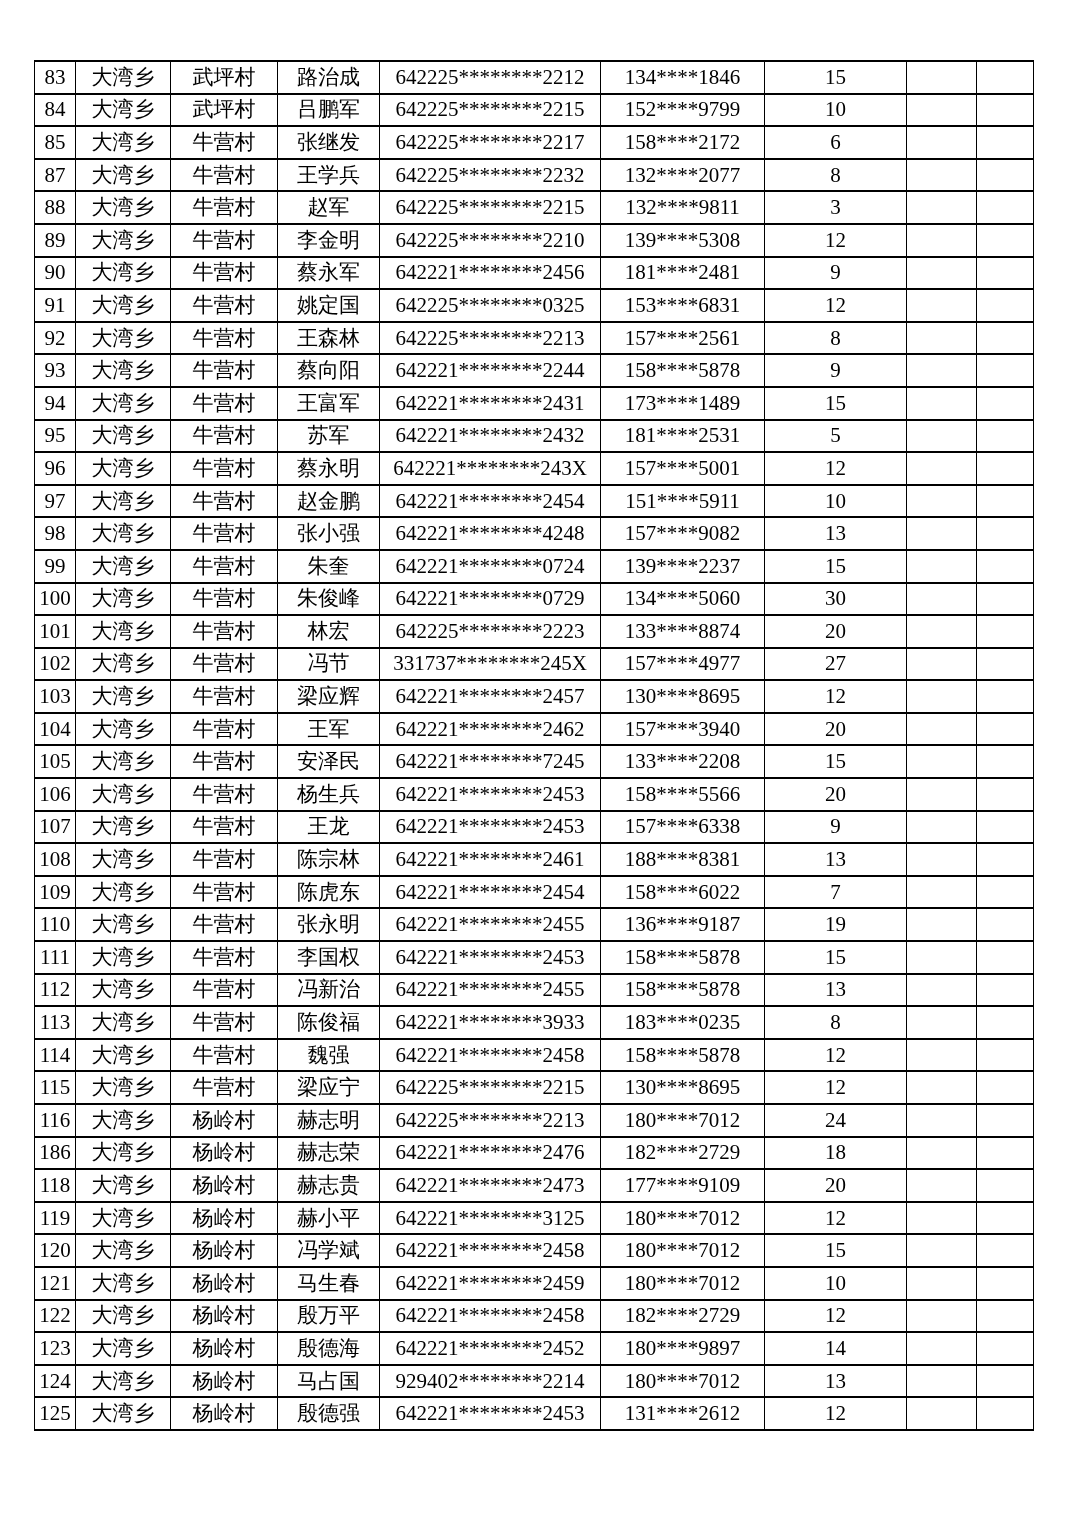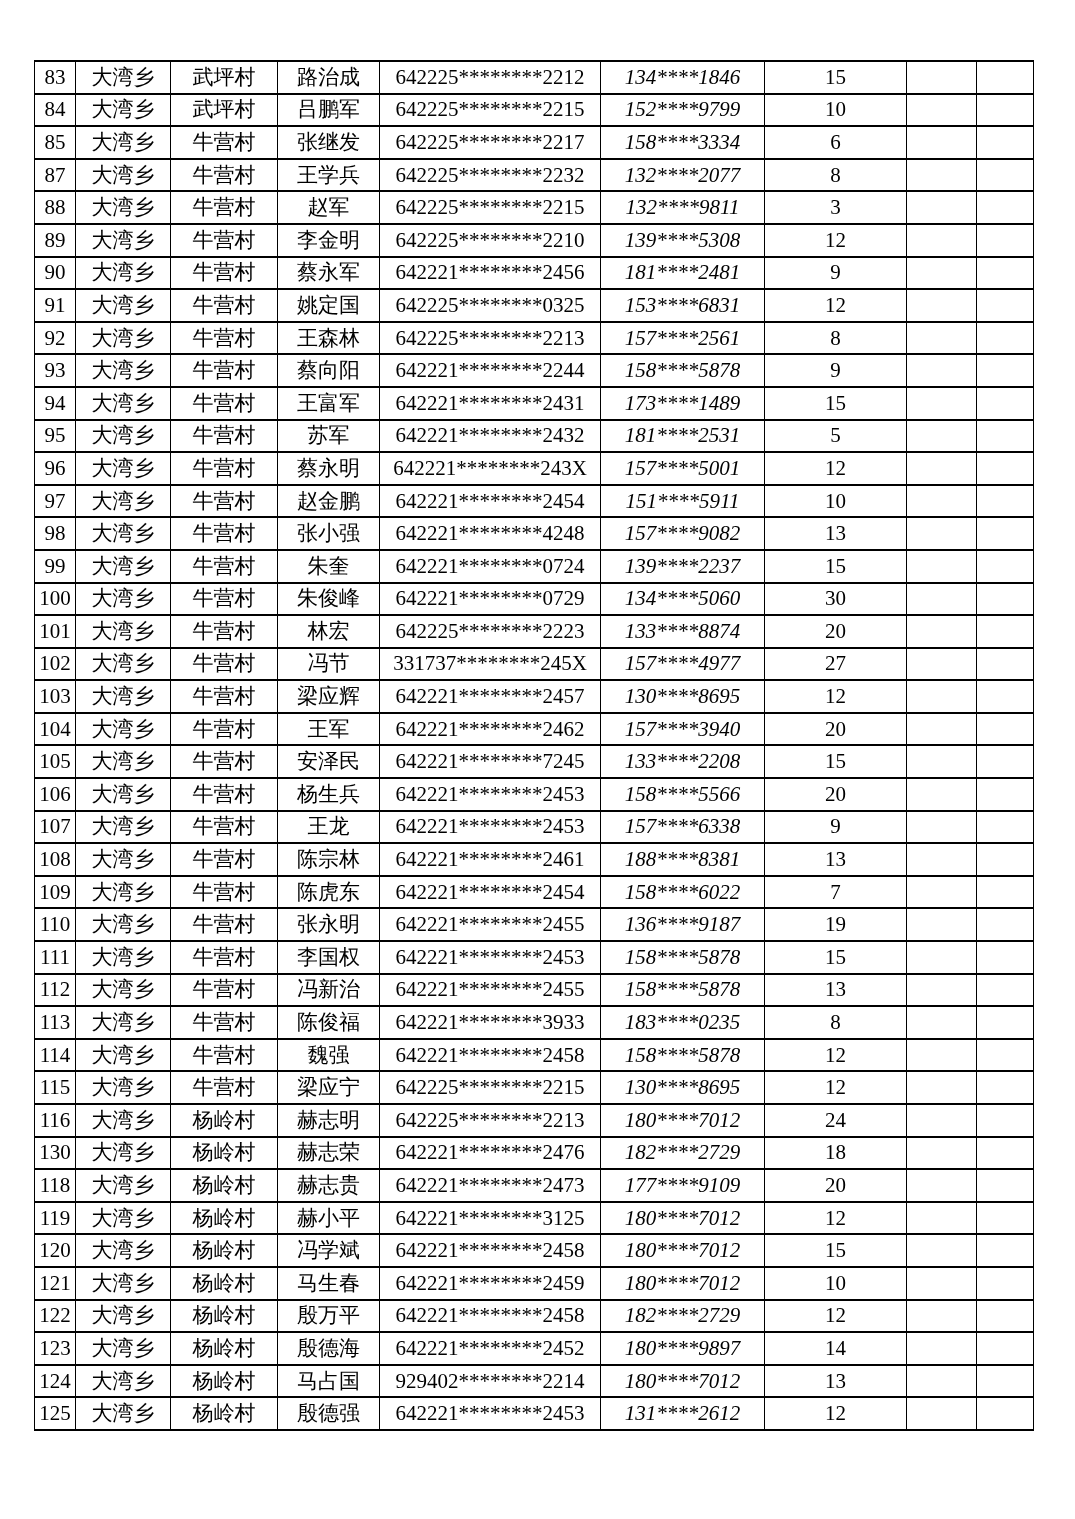--- a/index.html
+++ b/index.html
@@ -36,21 +36,21 @@
     vertical-align: middle;
     font-size: 21px;
     line-height: 1;
     white-space: nowrap;
     overflow: hidden;
     font-family: "Liberation Serif", "DejaVu Serif", serif;
     color: #000000;
   }
   td.c-no      { font-size: 20px; }
   td.c-id      { font-size: 21px; letter-spacing: 0px; }
-  td.c-phone   { font-size: 21px; font-style: italic; }
+  td.c-phone   { font-size: 21px; }
   td.c-qty     { font-size: 20px; }
 </style>
 </head>
 <body>
 
 <div class="page">
   <table class="roster">
     <colgroup>
       <col style="width:41px">
       <col style="width:95px">
@@ -84,21 +84,21 @@
     <td class="c-qty">10</td>
     <td class="c-blank"></td>
     <td class="c-blank"></td>
   </tr>
         <tr>
     <td class="c-no">85</td>
     <td class="c-township">大湾乡</td>
     <td class="c-village">牛营村</td>
     <td class="c-name">张继发</td>
     <td class="c-id">642225********2217</td>
-    <td class="c-phone">158****3334</td>
+    <td class="c-phone">158****2172</td>
     <td class="c-qty">6</td>
     <td class="c-blank"></td>
     <td class="c-blank"></td>
   </tr>
         <tr>
     <td class="c-no">87</td>
     <td class="c-township">大湾乡</td>
     <td class="c-village">牛营村</td>
     <td class="c-name">王学兵</td>
     <td class="c-id">642225********2232</td>
@@ -420,21 +420,21 @@
     <td class="c-township">大湾乡</td>
     <td class="c-village">杨岭村</td>
     <td class="c-name">赫志明</td>
     <td class="c-id">642225********2213</td>
     <td class="c-phone">180****7012</td>
     <td class="c-qty">24</td>
     <td class="c-blank"></td>
     <td class="c-blank"></td>
   </tr>
         <tr>
-    <td class="c-no">130</td>
+    <td class="c-no">186</td>
     <td class="c-township">大湾乡</td>
     <td class="c-village">杨岭村</td>
     <td class="c-name">赫志荣</td>
     <td class="c-id">642221********2476</td>
     <td class="c-phone">182****2729</td>
     <td class="c-qty">18</td>
     <td class="c-blank"></td>
     <td class="c-blank"></td>
   </tr>
         <tr>

